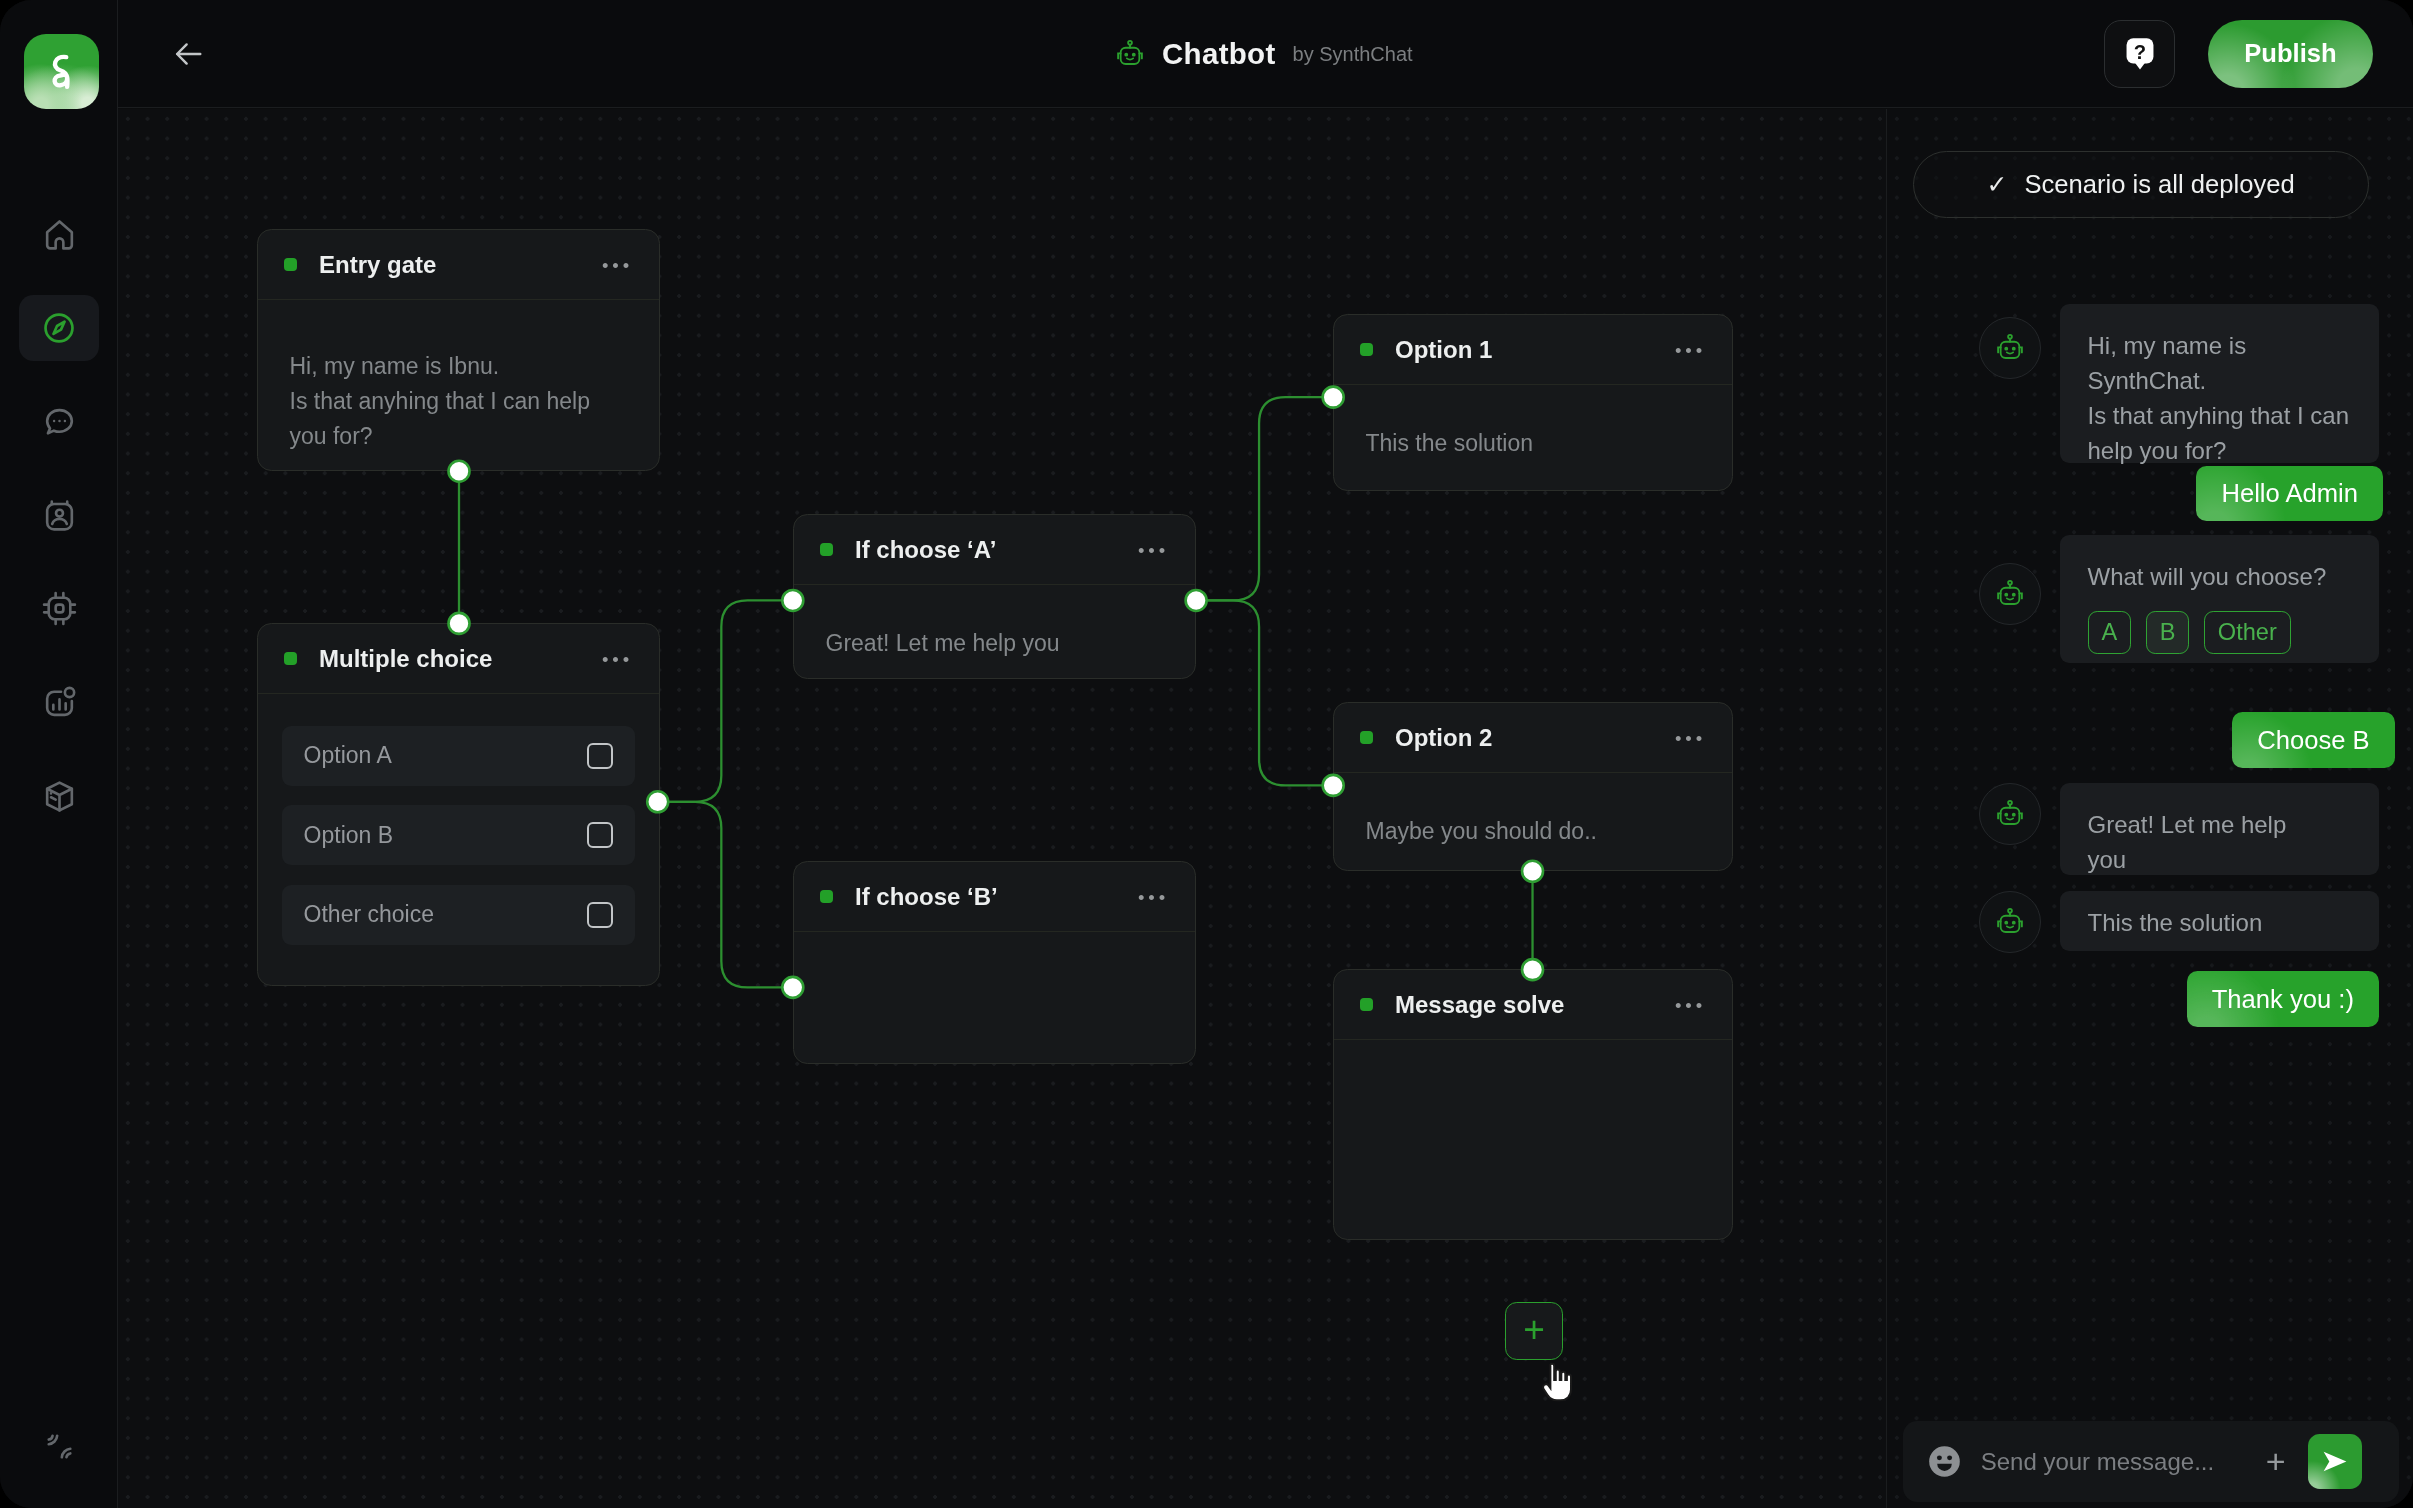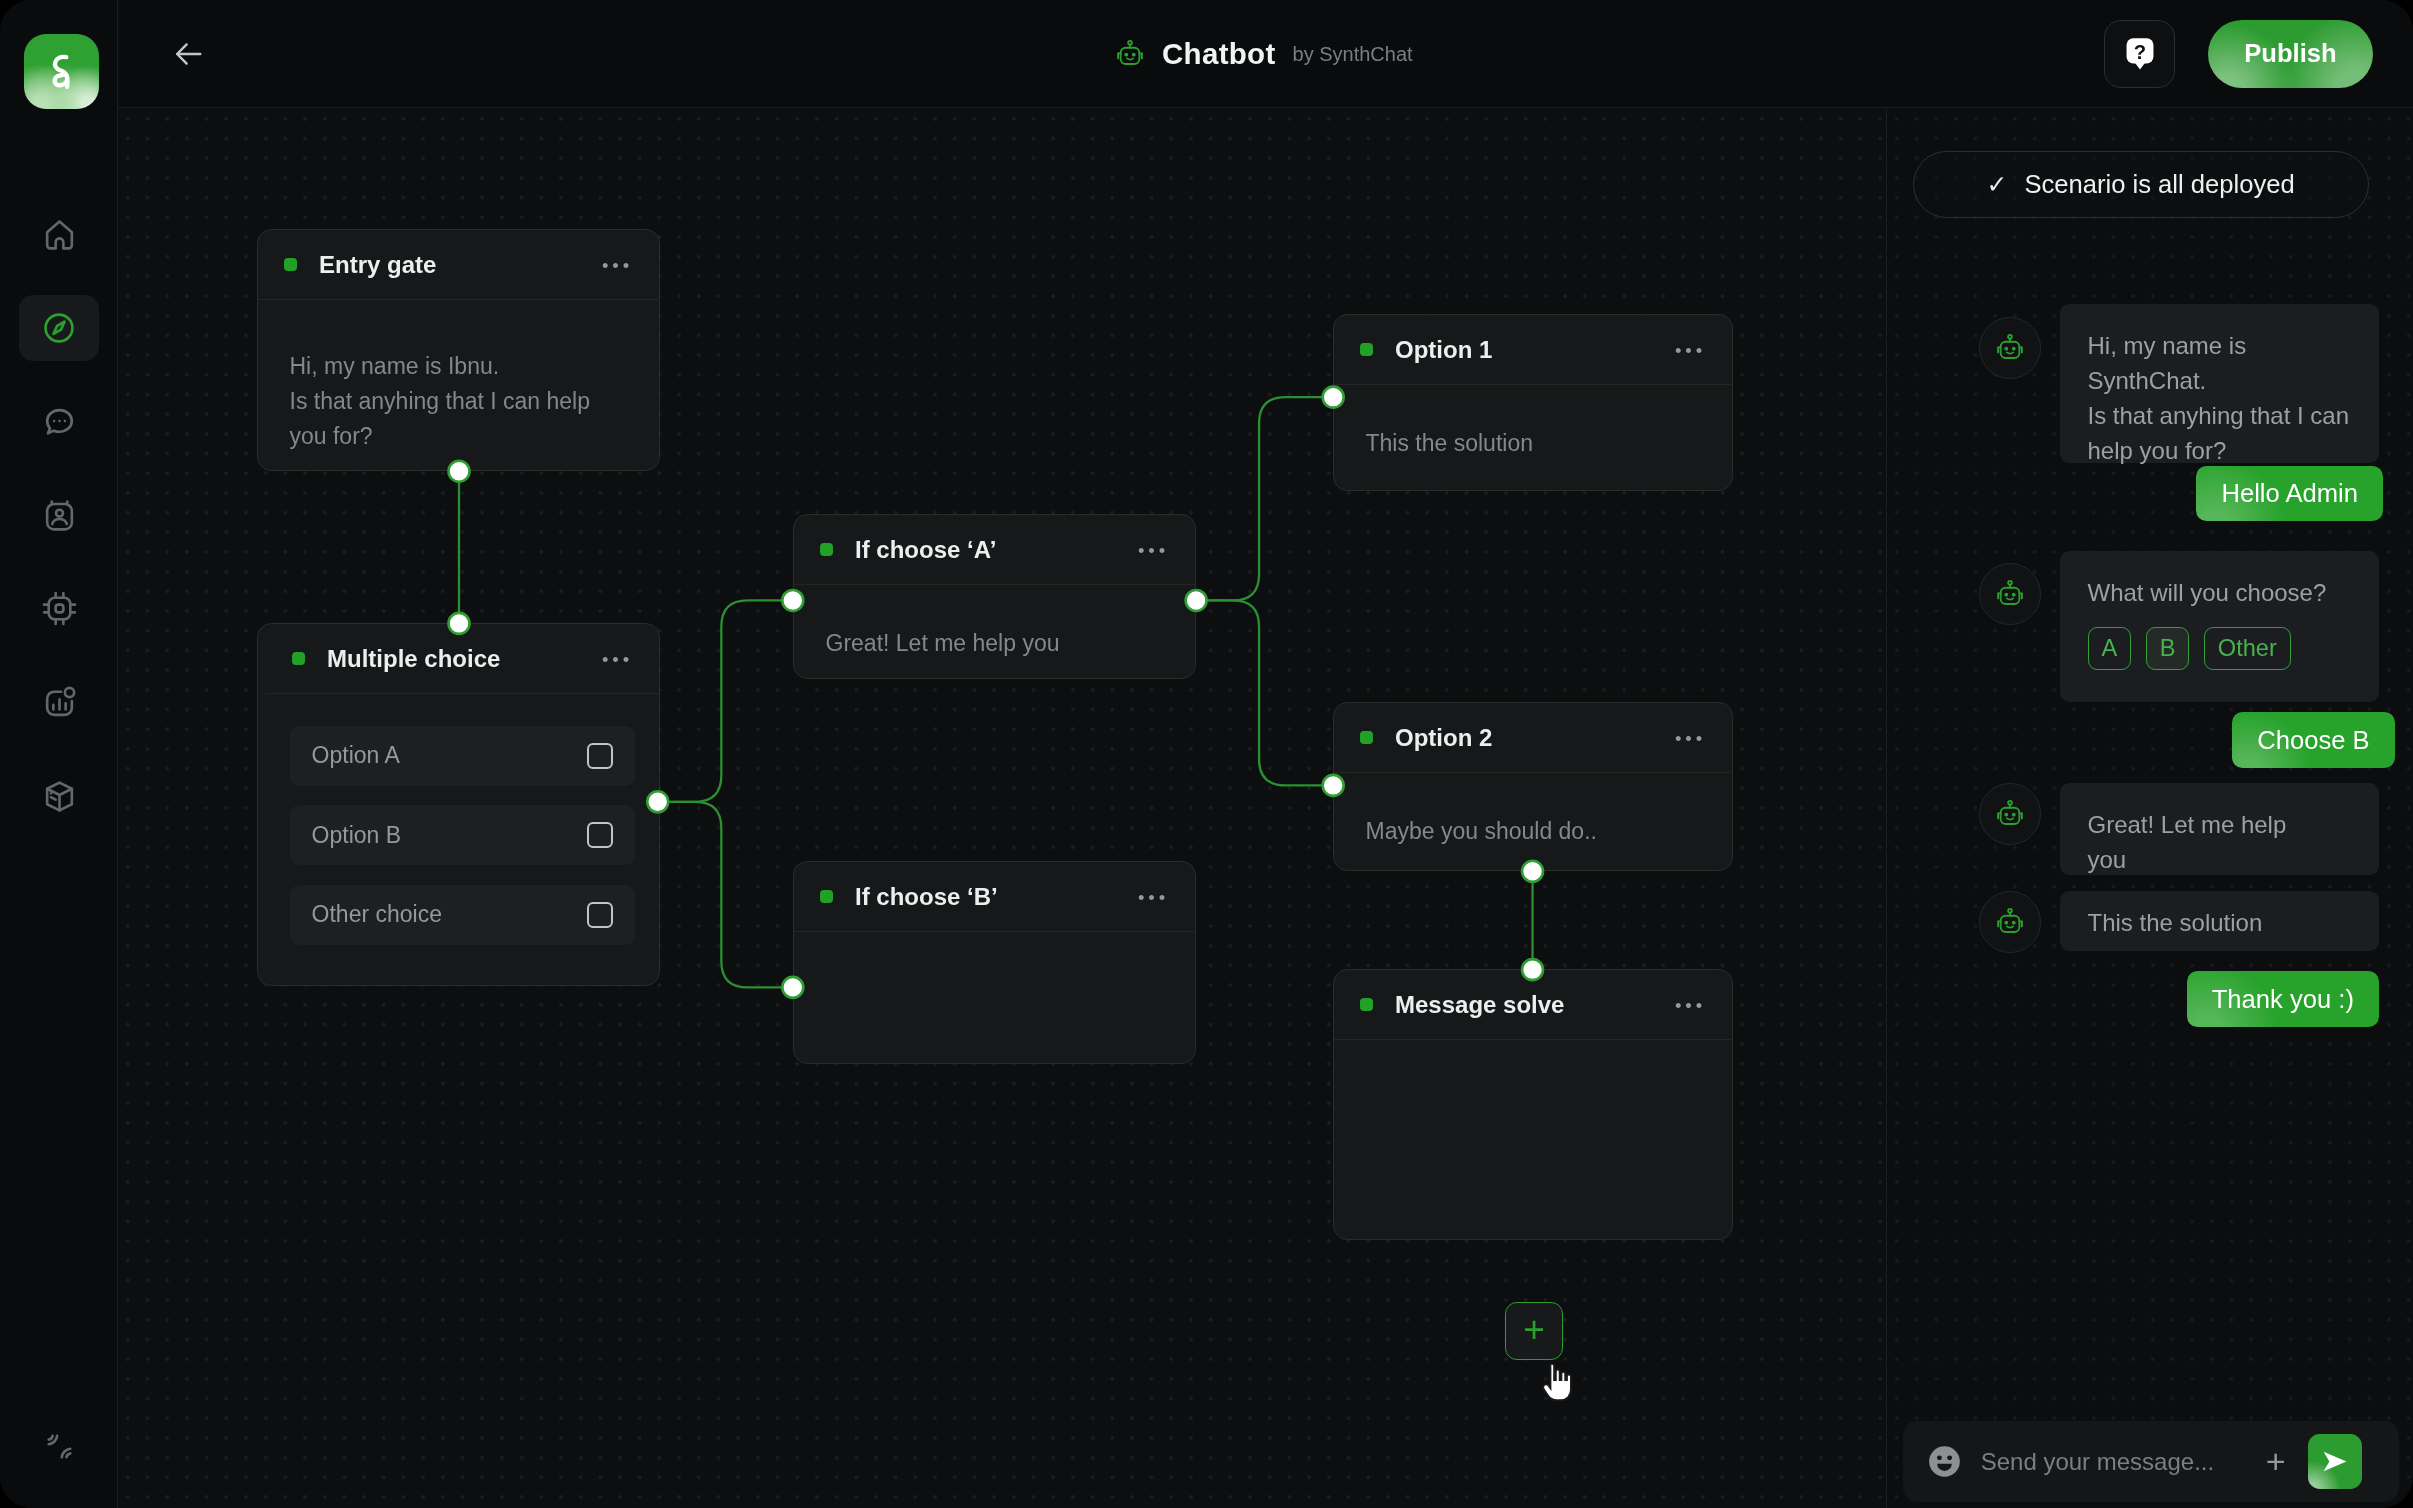--- a/index.html
+++ b/index.html
@@ -40,21 +40,21 @@
   .wires{position:absolute;left:0;top:0;z-index:5;pointer-events:none;}
   .node{position:absolute;background:#16181A;border:1.3px solid #2A2D29;border-radius:14.4px;z-index:2;}
   .nhead{height:70px;display:flex;align-items:center;padding:0 26px;border-bottom:1.3px solid #242721;}
   .ndot{width:13px;height:13px;border-radius:3.9px;background:#23A028;margin-right:22px;flex:none;}
   .ntitle{font-size:24px;font-weight:700;color:#EDEFEF;flex:1;}
   .nmenu{font-size:18.4px;letter-spacing:3.9px;color:#96999B;line-height:1;padding-top:3.9px;}
   .nbody{padding:41px 26px 0 31.5px;font-size:23px;line-height:35px;color:#84888B;}
   .nbody .line{min-height:35px;}
   .n-entry{left:139px;top:120px;width:403px;height:242px;}
   .n-entry .nbody{padding-top:49px;}
-  .n-mc{left:139px;top:514px;width:403px;height:363px;padding-left:8px;}
+  .n-mc{left:139px;top:514px;width:403px;height:363px;}
   .n-ifa{left:675px;top:405px;width:403px;height:165px;}
   .n-ifb{left:675px;top:752px;width:403px;height:203px;}
   .n-o1{left:1215px;top:205px;width:400px;height:177px;}
   .n-o2{left:1215px;top:593px;width:400px;height:169px;}
   .n-ma{left:1215px;top:860px;width:400px;height:271px;}
   .mc-rows{padding:31.5px 23.6px 0;}
   .mrow{height:60px;background:#1D2023;border-radius:9.2px;display:flex;align-items:center;padding:0 22px;margin-bottom:19.7px;}
   .mrow-label{flex:1;font-size:23px;color:#95989C;}
   .mcheck{width:26px;height:26px;border:2px solid #C2C5C7;border-radius:5.9px;background:transparent;}
   .add-btn{position:absolute;left:1387px;top:1193px;width:58px;height:58px;border-radius:11.8px;border:1.6px solid #2BA02E;
@@ -70,21 +70,21 @@
   .status-label{font-size:25.6px;color:#EFF1F1;}
   .avatar{position:absolute;width:62px;height:62px;border-radius:50%;border:1.6px solid #24272A;background:#101214;
           display:flex;align-items:center;justify-content:center;}
   .bubble-bot{position:absolute;left:173px;width:319px;background:#1B1D20;border-radius:9.2px;padding:23.6px 27.5px;
           font-size:24px;line-height:35px;color:#9BA0A4;}
   .bubble-bot .line{min-height:35px;}
   .bubble-user{position:absolute;background:radial-gradient(circle at 10% 110%, rgba(255,255,255,.22) 0 8%, transparent 40%),#27A22B;
           border-radius:10.5px;color:#fff;font-size:25.6px;font-weight:500;display:flex;align-items:center;padding:0 25px;}
   .av-1{left:92px;top:208px;} .bb-1{top:195px;height:159px;}
   .bu-1{right:30px;top:357px;height:55px;}
-  .av-2{left:92px;top:454px;} .bb-2{top:442px;height:151px;}
+  .av-2{left:92px;top:454px;} .bb-2{top:426px;height:128px;}
   .choices{display:flex;gap:14.4px;margin-top:17px;}
   .choice{height:43px;min-width:43px;padding:0 13px;border:1.6px solid #2FA333;border-radius:9.2px;background:transparent;
           color:#49B14D;font-size:23.6px;display:flex;align-items:center;justify-content:center;}
   .choice.selected{background:rgba(140,210,140,.08);}
   .bu-2{right:18.4px;top:603px;height:56px;}
   .av-3{left:92px;top:674px;} .bb-3{top:674px;height:92px;padding-top:24px;}
   .av-4{left:92px;top:782px;} .bb-4{top:782px;height:60px;padding-top:14.4px;}
   .bu-3{right:34px;top:862px;height:56px;}
   .inputbar{position:absolute;left:15.7px;top:1312px;width:496px;height:81px;background:#141618;border-radius:14.4px;}
   .emoji-btn{position:absolute;left:23.6px;top:22px;width:37px;height:37px;display:flex;align-items:center;justify-content:center;}

